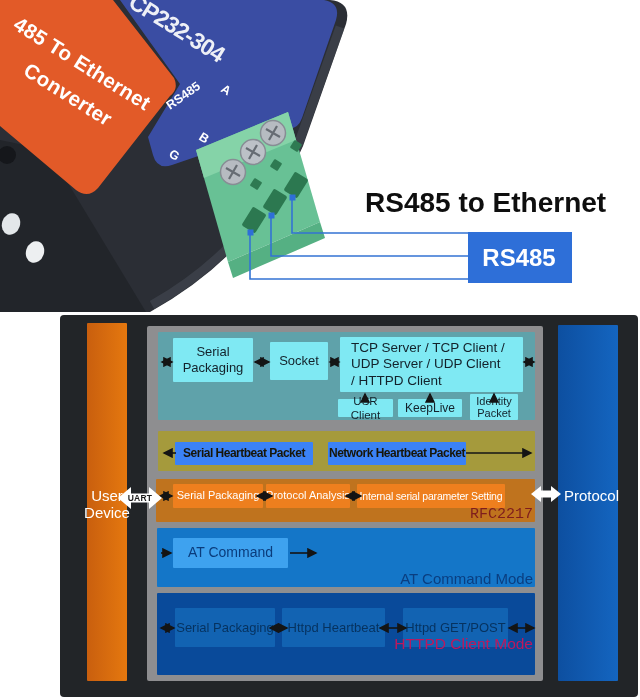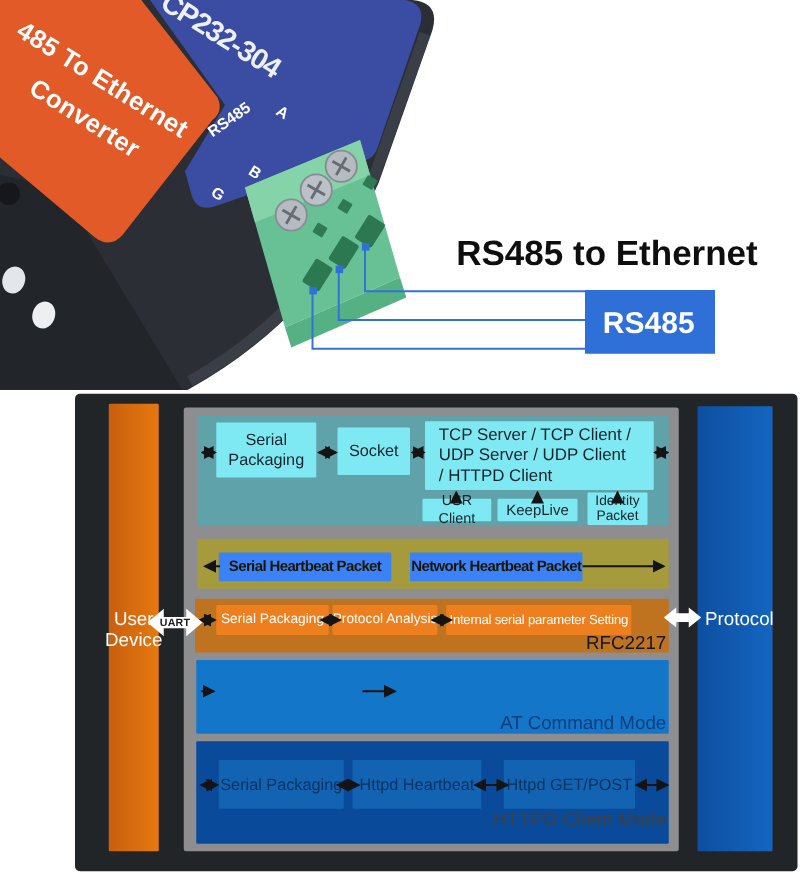--- a/index.html
+++ b/index.html
@@ -128,30 +128,31 @@
 Packet</div>
 
     <div class="row row2"></div>
     <div class="bx c-khaki" style="left:175px;top:130px;width:138px;height:23px;font-size:12px;font-weight:bold;letter-spacing:-0.5px;">Serial Heartbeat Packet</div>
     <div class="bx c-khaki" style="left:328px;top:130px;width:138px;height:23px;font-size:12px;font-weight:bold;letter-spacing:-0.5px;">Network Heartbeat Packet</div>
 
     <div class="row row3"></div>
     <div class="bx c-orange" style="left:173px;top:172px;width:90px;height:24px;font-size:11px;">Serial Packaging</div>
     <div class="bx c-orange" style="left:266px;top:172px;width:84px;height:24px;font-size:11px;">Protocol Analysis</div>
     <div class="bx c-orange" style="left:357px;top:172px;width:148px;height:24px;font-size:10.5px;letter-spacing:-0.2px;">Internal serial parameter Setting</div>
-    <div class="mode-lbl" style="left:380px;top:194px;width:153px;font-size:15px;color:#0f172a;">RFC2217</div>
+    <div class="mode-lbl" style="left:380px;top:194px;width:153px;font-size:15px;color:#7f1d1d;font-family:Liberation Mono, monospace;">RFC2217</div>
 
     <div class="row row4"></div>
+    <div class="bx c-ltblue" style="left:173px;top:226px;width:115px;height:30px;font-size:14px;">AT Command</div>
     <div class="mode-lbl" style="left:380px;top:258px;width:153px;font-size:15px;color:#0a3e80;font-weight:normal;">AT Command  Mode</div>
 
     <div class="row row5"></div>
     <div class="bx c-mdblue" style="left:175px;top:296px;width:100px;height:39px;font-size:13px;">Serial Packaging</div>
     <div class="bx c-mdblue" style="left:282px;top:296px;width:103px;height:39px;font-size:13px;">Httpd Heartbeat</div>
     <div class="bx c-mdblue" style="left:403px;top:296px;width:105px;height:39px;font-size:13px;">Httpd GET/POST</div>
-    <div class="mode-lbl" style="left:380px;top:336px;width:153px;font-size:15.5px;color:#404040;">HTTPD Client Mode</div>
+    <div class="mode-lbl" style="left:380px;top:323px;width:153px;font-size:15.5px;color:#be185d;">HTTPD Client Mode</div>
 
     <div class="endpoint" style="left:77px;top:175px;width:60px;">User
 Device</div>
     <div class="endpoint" style="left:564px;top:175px;width:70px;text-align:left;">Protocol</div>
 
     <svg class="overlay" width="640" height="388" viewBox="0 0 640 388">
       <defs>
         <marker id="ar" viewBox="0 0 10 10" refX="8.5" refY="5" markerWidth="6.5" markerHeight="6.5" orient="auto-start-reverse">
             <path d="M0,0 L10,5 L0,10 Z" fill="#141414"></path>
           </marker>

